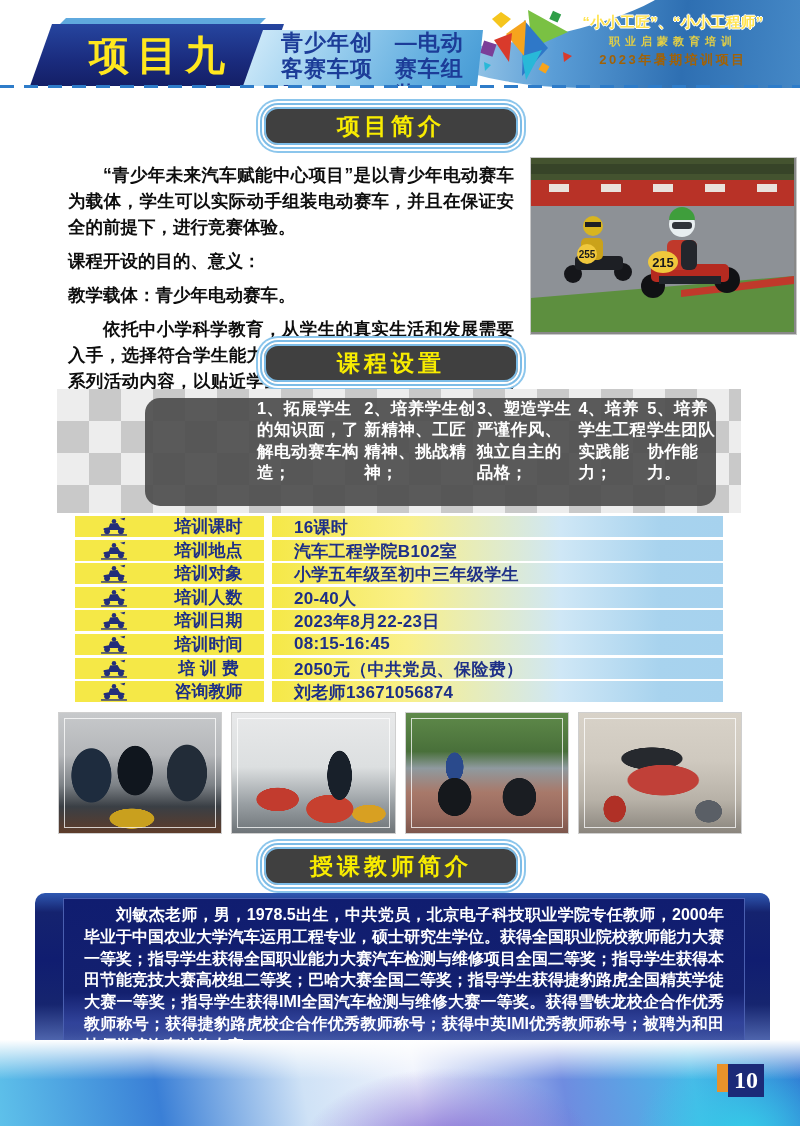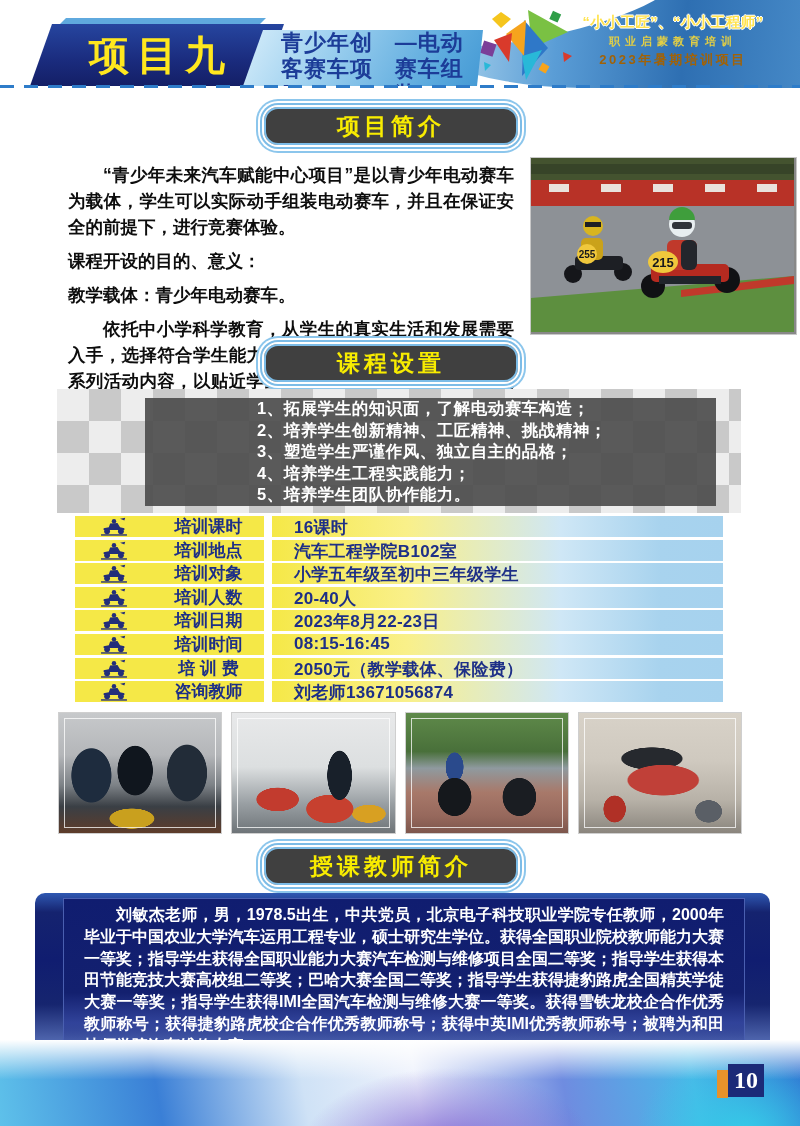--- a/index.html
+++ b/index.html
@@ -44,22 +44,22 @@
     color:#0d0d0d;font-weight:600;text-align:justify;}
   .intro-text p{margin:8px;text-indent:2em;}
   .intro-text .lbl{font-weight:800;text-indent:0;}
   .kart-photo{position:absolute;left:530px;top:157px;width:265px;height:176px;border:1px solid #c8c8c8;
     background:#888;}
   
   .checker{position:absolute;left:57px;top:389px;width:684px;height:124px;
     background:conic-gradient(#c9c9c9 0 90deg,#ededed 90deg 180deg,#c9c9c9 180deg 270deg,#ededed 270deg);
     background-size:64px 64px;}
   .course-box{position:absolute;left:145px;top:398px;width:571px;height:108px;box-sizing:border-box;
-    background:rgba(77,77,77,.92);display:flex;flex-direction:column;justify-content:center;
-    padding-left:112px;}
+    background:rgba(77,77,77,.92);display:flex;flex-direction:row;justify-content:center;
+    padding-left:112px;border-radius:15px;}
   .course-item{color:#fff;font-size:16.5px;font-weight:bold;line-height:21.4px;letter-spacing:.5px;}
   
   .info-table{position:absolute;left:75px;top:516px;width:648px;}
   .t-row{display:flex;height:21px;margin-bottom:2.6px;}
   .t-left{width:189px;background:#f5e847;display:flex;align-items:center;}
   .t-gap{width:8px;}
   .t-right{flex:1;display:flex;align-items:flex-start;padding-left:22px;
     background:linear-gradient(90deg,#f5e847 0%,#f9f08a 30%,#cfe7f6 64%,#a8d3ee 86%,#a6d2ee 100%);}
   .t-icon{width:78px;display:flex;justify-content:center;align-items:center;}
   .t-label{flex:1;text-align:center;color:#1d2f87;font-size:17px;font-weight:bold;}
@@ -101,21 +101,21 @@
   .teacher-inner p{margin:0;color:#fff;font-size:16px;font-weight:600;line-height:21.8px;
     text-indent:2em;text-align:justify;}
   .teacher-inner b{font-weight:800;}
   
   .bottom-art{position:absolute;left:0;bottom:0;width:800px;height:86px;
     background:
       linear-gradient(180deg,rgba(255,255,255,1) 0%,rgba(255,255,255,0) 46%),
       radial-gradient(150px 110px at 93% 108%,#35cbe8 0%,rgba(53,203,232,0) 72%),
       radial-gradient(220px 130px at 56% 135%,#7a5fd0 0%,rgba(122,95,208,0) 68%),
       linear-gradient(80deg,#5ec1ea 0%,#3a7fd6 20%,#cfe2f6 38%,#eef2fc 52%,#6f8ce0 70%,#49b8e8 86%,#2f6fd0 100%);}
-  .page-badge{position:absolute;left:717px;top:1064px;display:flex;align-items:flex-end;}
+  .page-badge{position:absolute;left:717px;top:1064px;display:flex;align-items:flex-start;}
   .badge-orange{width:11px;height:28px;background:#e8922a;margin-bottom:-1px;}
   .badge-navy{width:36px;height:33px;background:#1b2a78;display:flex;align-items:center;justify-content:center;}
   .badge-navy span{color:#fff;font-family:"Liberation Serif","DejaVu Serif",serif;font-size:24px;font-weight:bold;}
 </style>
 </head>
 <body>
 
 <div class="page">
 
   <div>
@@ -357,21 +357,21 @@
       <circle cx="25" cy="16.5" r="3.4"></circle>
       <rect x="2" y="20" width="30" height="1.6"></rect>
       <path d="M24,2 l6,-1 l-1,3 z"></path>
     </g>
   </svg>
           </span>
           <span class="t-label">培 训 费</span>
         </div>
         <div class="t-gap"></div>
         <div class="t-right">
-          <span class="t-value">2050元（教学载体、保险费）</span>
+          <span class="t-value">2050元（中共党员、保险费）</span>
         </div>
       </div>
       <div class="t-row">
         <div class="t-left">
           <span class="t-icon">
             <svg width="30" height="19" viewBox="0 0 34 22">
     <g fill="#232e7a">
       <circle cx="17" cy="5" r="2.6"></circle>
       <path d="M12.5,7.5 L21,7 L24,12 L29,13 L29,15 L5,15 L5,13 L11,12 Z"></path>
       <circle cx="9" cy="16.5" r="3.4"></circle>

